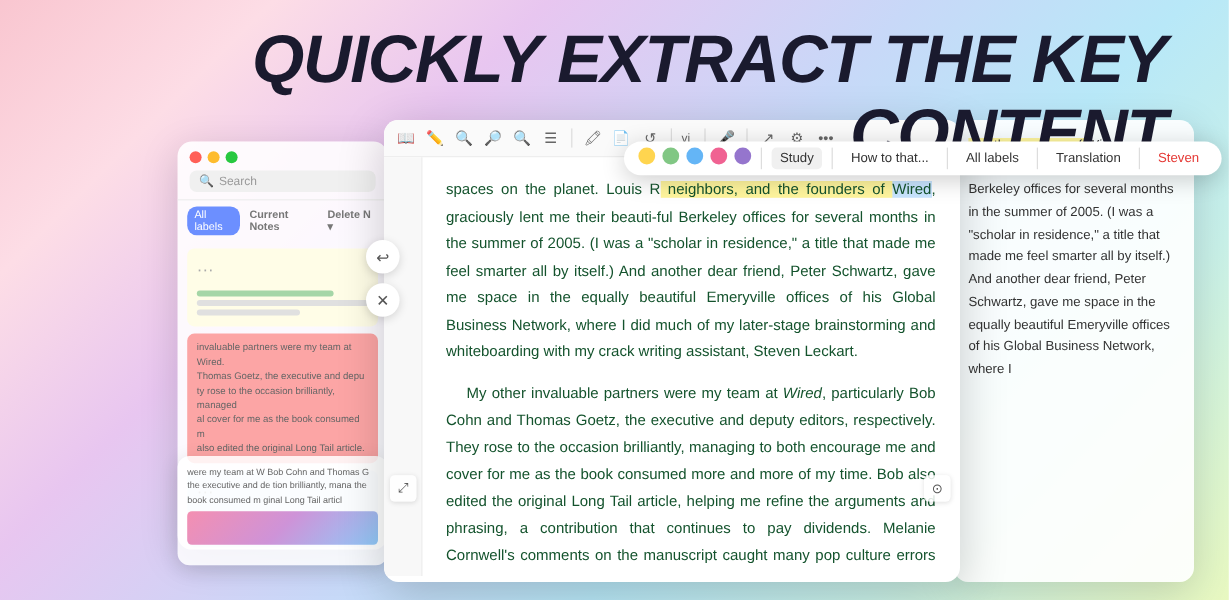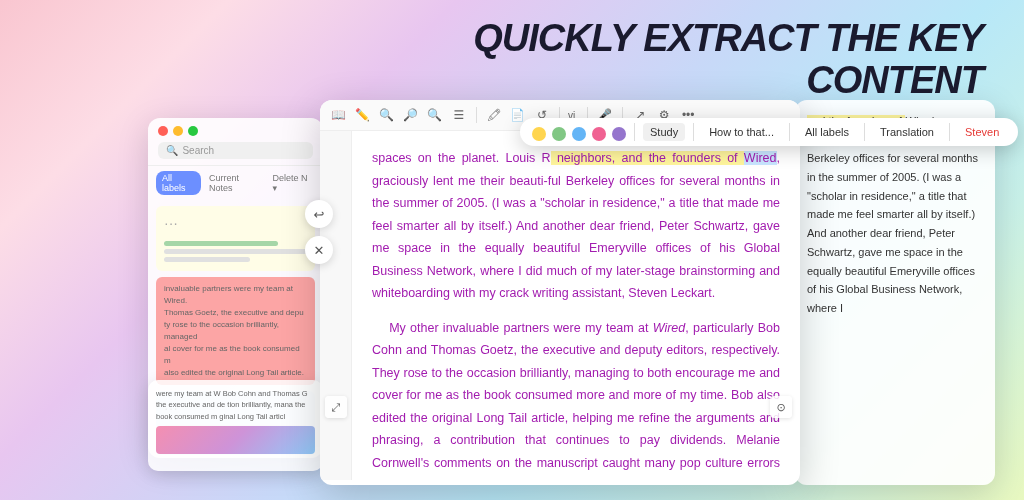--- a/index.html
+++ b/index.html
@@ -10,23 +10,23 @@
       overflow: hidden;
       font-family: -apple-system, BlinkMacSystemFont, 'Segoe UI', sans-serif;
       background: linear-gradient(135deg, #f9c6d0 0%, #fddde6 15%, #e8c6f0 30%, #c8d8f8 50%, #b8e8f8 65%, #c8f0e8 80%, #e8f8c0 100%);
       position: relative;
     }
 
     
     .headline {
       position: absolute;
       top: 18px;
-      right: 41px;
+      right: 52px;
       text-align: right;
-      font-size: 38px;
+      font-size: 56px;
       font-weight: 900;
       font-style: italic;
       color: #1a1a2e;
       line-height: 1.1;
       letter-spacing: -1px;
       z-index: 10;
     }
 
     
     .left-panel {
@@ -85,20 +85,21 @@
     .tab-active {
       background: #6c8fff;
       color: white;
       padding: 2px 6px;
       border-radius: 8px;
     }
 
     .tab-inactive {
       padding: 2px 4px;
       color: #777;
+      font-weight: bold;
     }
 
     .note-item {
       margin: 6px 8px;
       background: #fffde7;
       border-radius: 6px;
       padding: 6px 8px;
       font-size: 8px;
       color: #555;
       line-height: 1.4;
@@ -202,21 +203,21 @@
       align-items: center;
       padding: 10px 0;
       gap: 10px;
     }
 
     .reader-text {
       flex: 1;
       padding: 16px 20px;
       font-size: 12.5px;
       line-height: 1.8;
-      color: #a21caf;
+      color: #14532d;
       overflow-y: auto;
     }
 
     .reader-text p {
       margin-bottom: 12px;
       text-align: justify;
     }
 
     .highlight-yellow {
       background: rgba(255, 235, 59, 0.5);
@@ -228,21 +229,21 @@
 
     
     .popup-toolbar {
       position: absolute;
       top: 118px;
       left: 520px;
       background: white;
       border-radius: 20px;
       box-shadow: 0 4px 20px rgba(0,0,0,0.2);
       display: flex;
-      align-items: flex-end;
+      align-items: flex-start;
       padding: 5px 12px;
       gap: 6px;
       z-index: 20;
     }
 
     .color-dot {
       width: 14px;
       height: 14px;
       border-radius: 50%;
       cursor: pointer;

